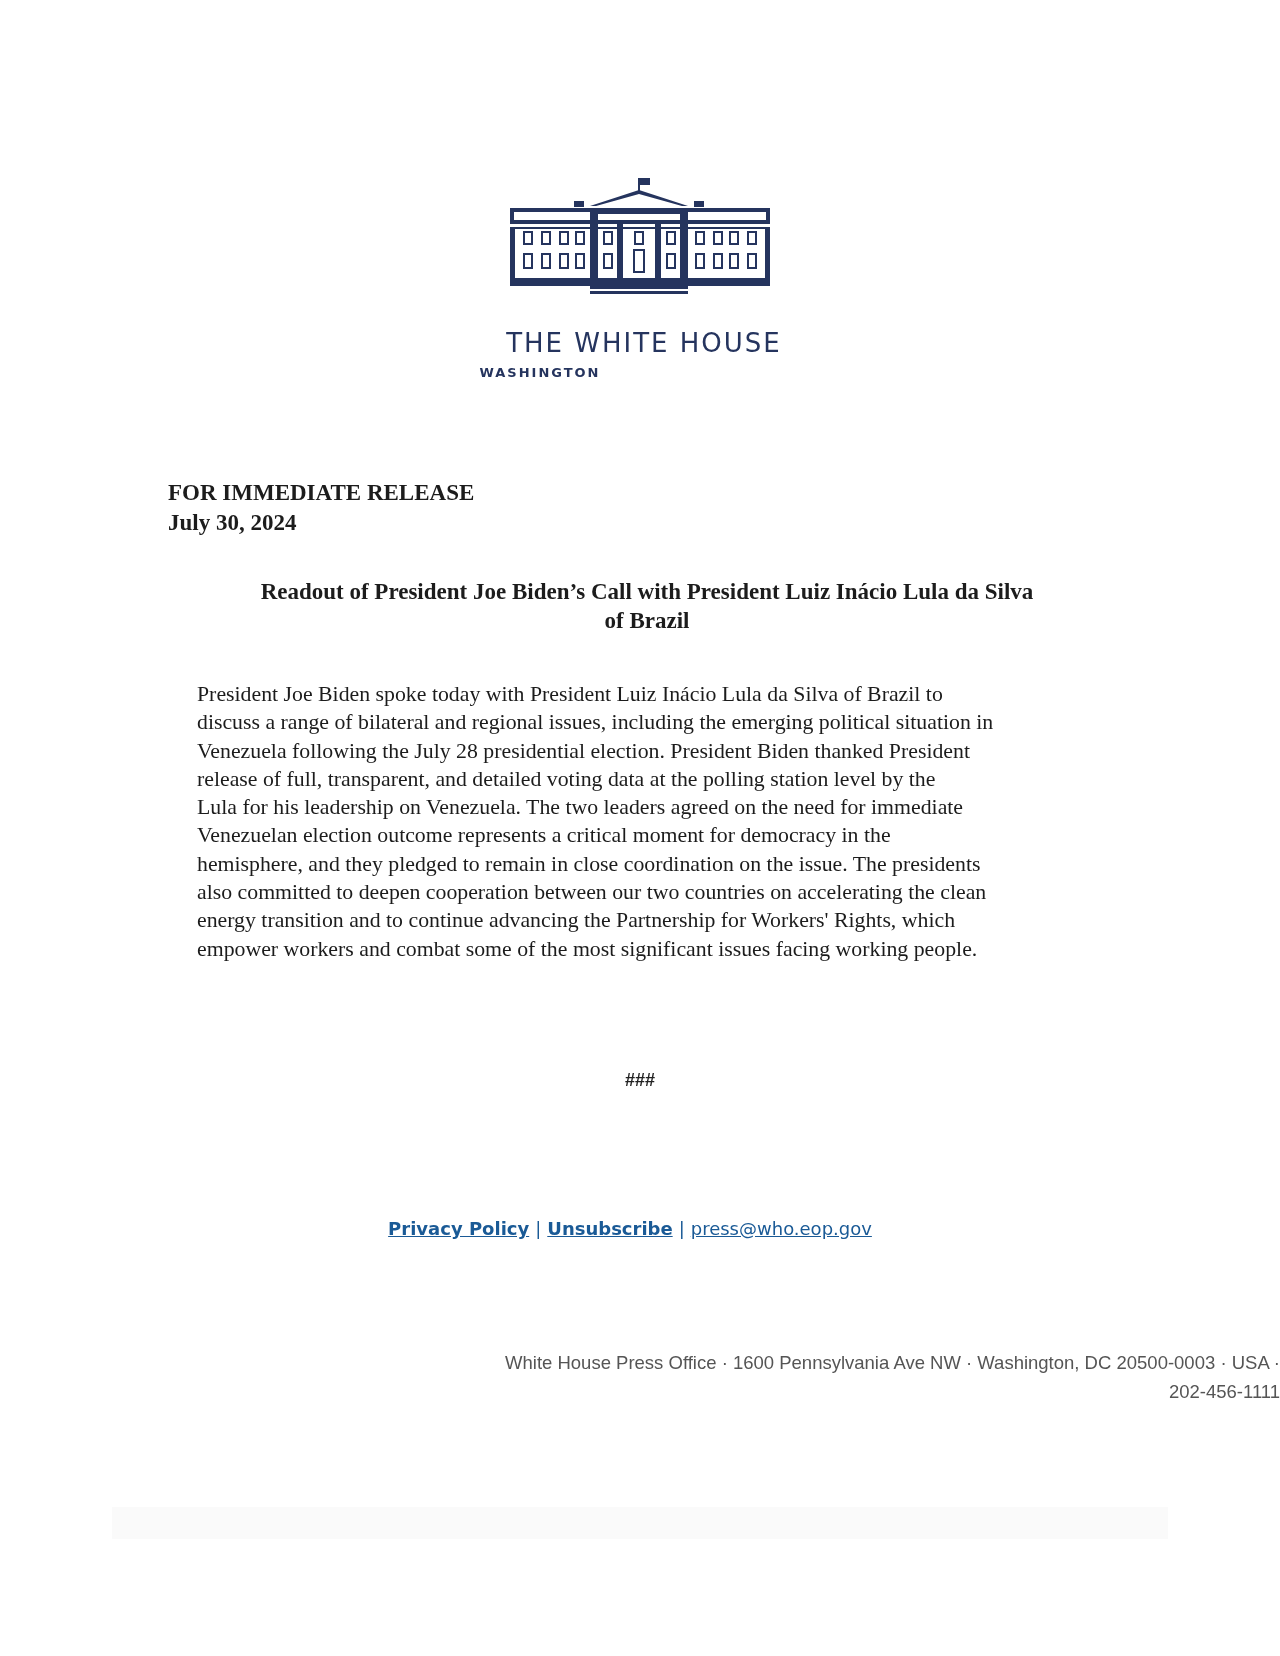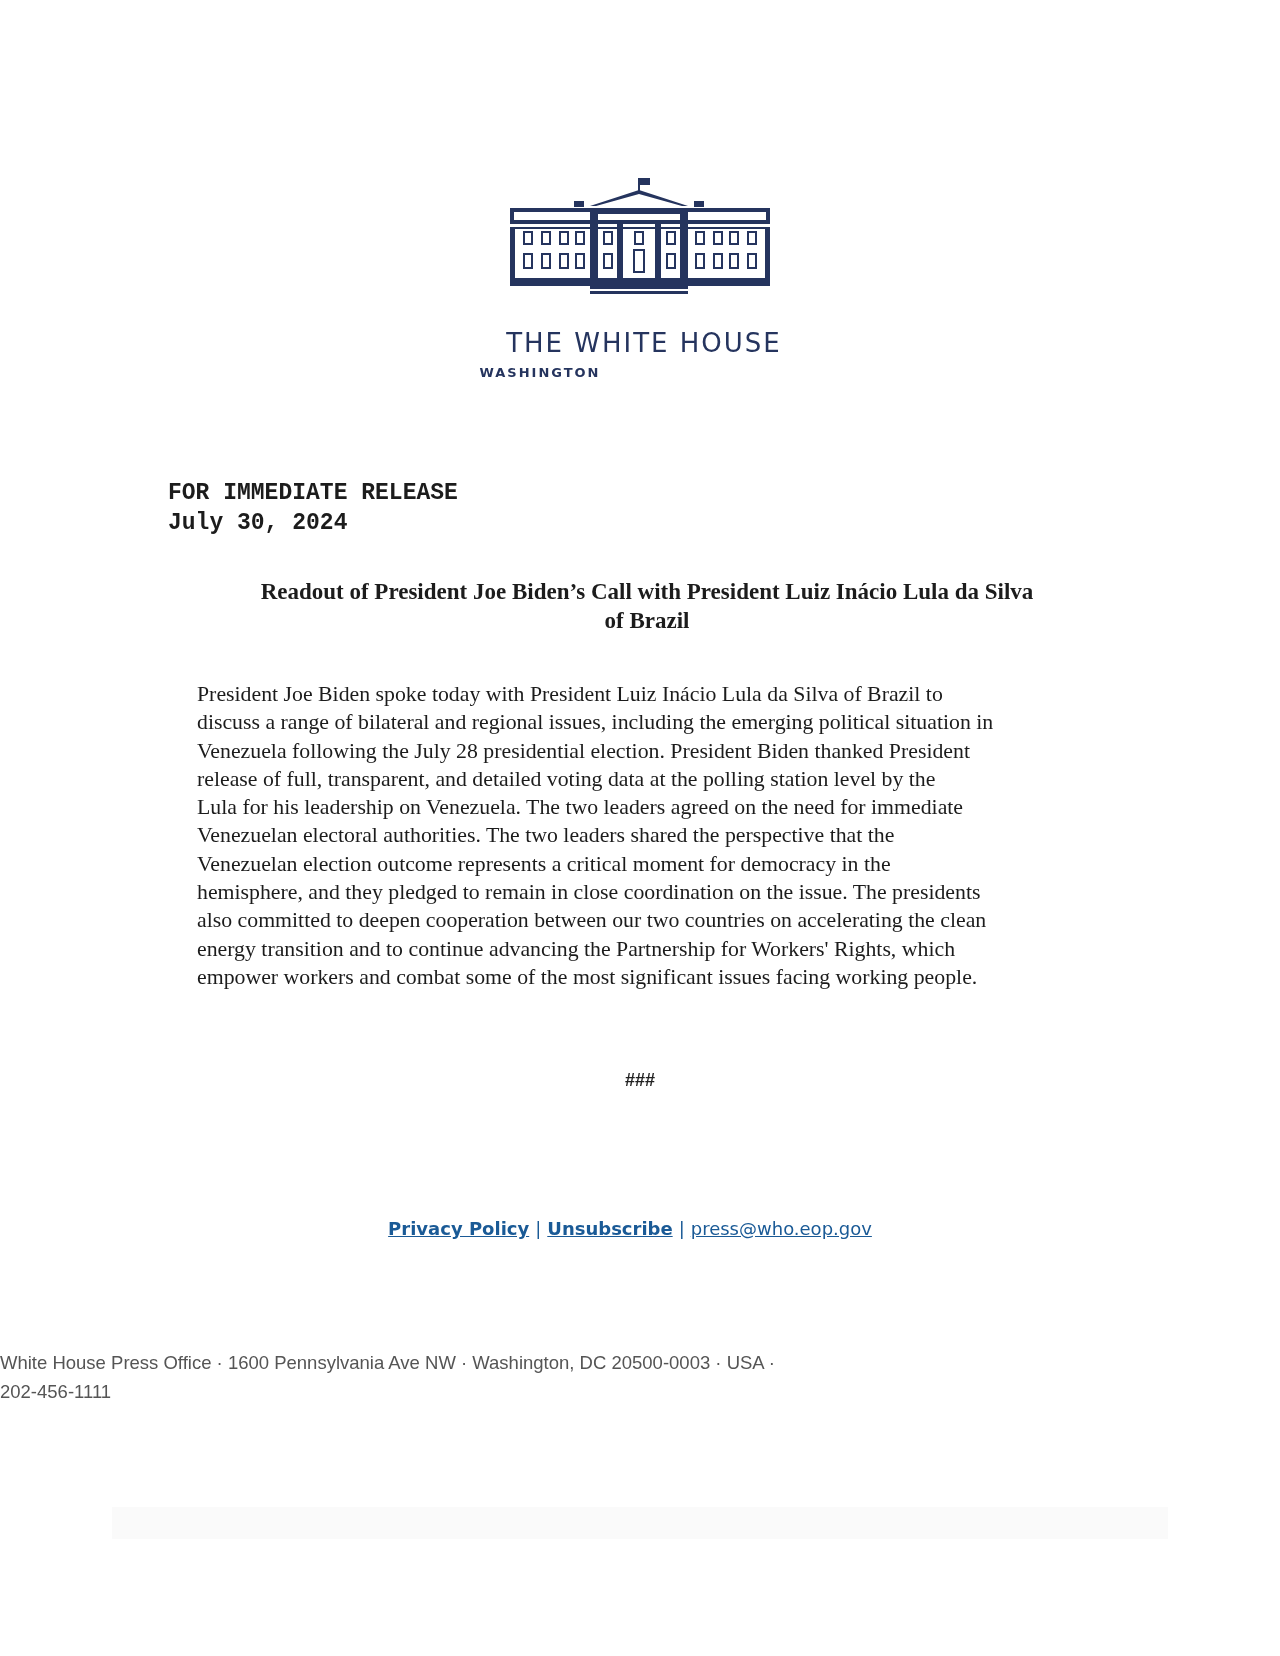--- a/index.html
+++ b/index.html
@@ -2,35 +2,35 @@
 <html><head>
   <meta charset="utf-8">
   <style>
     html, body { margin: 0; padding: 0; background: #ffffff; }
     body { width: 1280px; height: 1656px; position: relative; overflow: hidden; }
     .logo { position: absolute; left: 510px; top: 178px; width: 260px; height: 120px; }
     .wh-title { position: absolute; left: 4px; width: 1280px; top: 328px; text-align: center;
       font-family: "DejaVu Sans", sans-serif; font-size: 26px; letter-spacing: 2px; color: #25345e; }
     .wh-sub { position: absolute; left: 0; width: 1080px; top: 365px; text-align: center;
       font-family: "DejaVu Sans", sans-serif; font-size: 13px; font-weight: bold; letter-spacing: 2px; color: #25345e; }
-    .release { position: absolute; left: 168px; top: 478px; font-family: Liberation Mono, monospace;
+    .release { position: absolute; left: 168px; top: 478px; font-family: Liberation Serif, serif;
       font-size: 23px; font-weight: bold; color: #1c1c1c; line-height: 30px; }
     .headline { position: absolute; left: 167px; width: 960px; top: 577px; text-align: center;
       font-family: "Liberation Serif", serif; font-size: 23px; font-weight: bold; color: #1c1c1c; line-height: 29px; }
     .body-text { position: absolute; left: 168px; width: 960px; top: 680px; font-family: "Liberation Serif", serif;
       font-size: 21.8px; color: #1c1c1c; line-height: 28.3px; }
     .body-text span { display: block; white-space: nowrap; margin-left: 29px; }
     .endmark { position: absolute; left: 0; width: 1280px; top: 1070px; text-align: center;
       font-family: "Liberation Sans", sans-serif; font-size: 18px; font-weight: bold; color: #222; }
     .links { position: absolute; left: 0; width: 1260px; top: 1218px; text-align: center;
       font-family: "DejaVu Sans", sans-serif; font-size: 18px; color: #1a5a96; }
     .links a { color: #1a5a96; text-decoration: underline; }
     .links .bold { font-weight: bold; }
     .links .sep { color: #1a5a96; margin: 0 6px; }
-    .address { position: absolute; left: 0; width: 1280px; top: 1348px; text-align: left;
+    .address { position: absolute; left: 0; width: 1280px; top: 1348px; text-align: right;
       font-family: "Liberation Sans", sans-serif; font-size: 18.5px; color: #555555; line-height: 29px; }
     .bottom-bar { position: absolute; left: 112px; top: 1507px; width: 1056px; height: 32px; background: #fafafa; }
   </style>
 </head>
 <body>
 
 <div class="logo">
   <svg width="260" height="120" viewBox="0 0 260 120">
     <g fill="#25345e">
 
@@ -113,21 +113,20 @@
   <div>Readout of President Joe Biden’s Call with President Luiz Inácio Lula da Silva</div>
   <div>of Brazil</div>
 </div>
 
 <div class="body-text">
   <span>President Joe Biden spoke today with President Luiz Inácio Lula da Silva of Brazil to</span>
   <span>discuss a range of bilateral and regional issues, including the emerging political situation in</span>
   <span>Venezuela following the July 28 presidential election. President Biden thanked President</span>
   <span>release of full, transparent, and detailed voting data at the polling station level by the</span>
   <span>Lula for his leadership on Venezuela.  The two leaders agreed on the need for immediate</span>
-  <span>Venezuelan electoral authorities.  The two leaders shared the perspective that the</span>
   <span>Venezuelan election outcome represents a critical moment for democracy in the</span>
   <span>hemisphere, and they pledged to remain in close coordination on the issue.  The presidents</span>
   <span>also committed to deepen cooperation between our two countries on accelerating the clean</span>
   <span>energy transition and to continue advancing the Partnership for Workers' Rights, which</span>
   <span>empower workers and combat some of the most significant issues facing working people.</span>
 </div>
 
 <div class="endmark">###</div>
 
 <div class="links">

